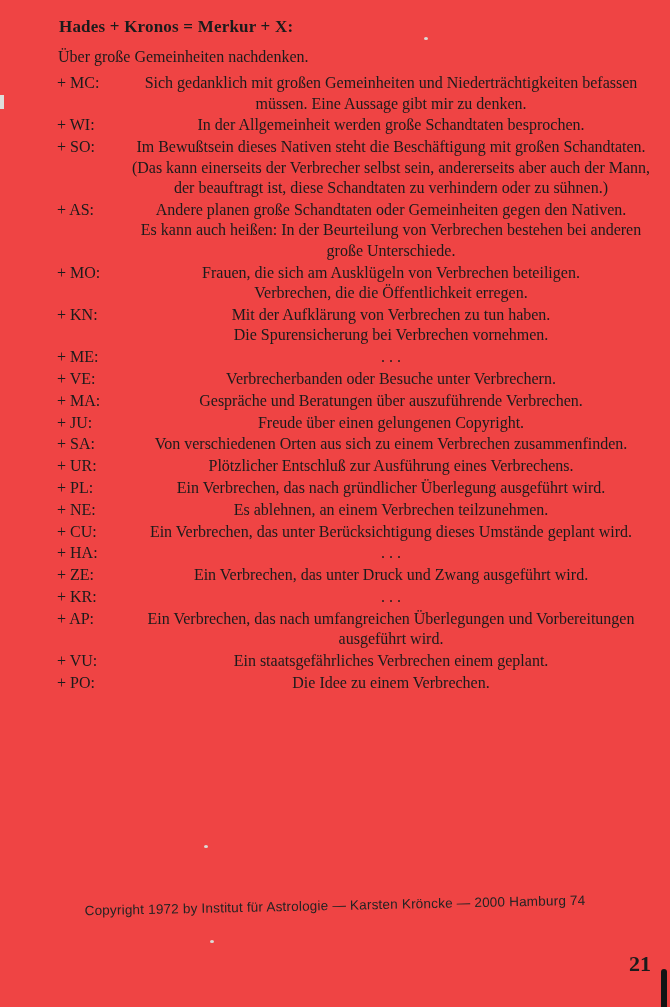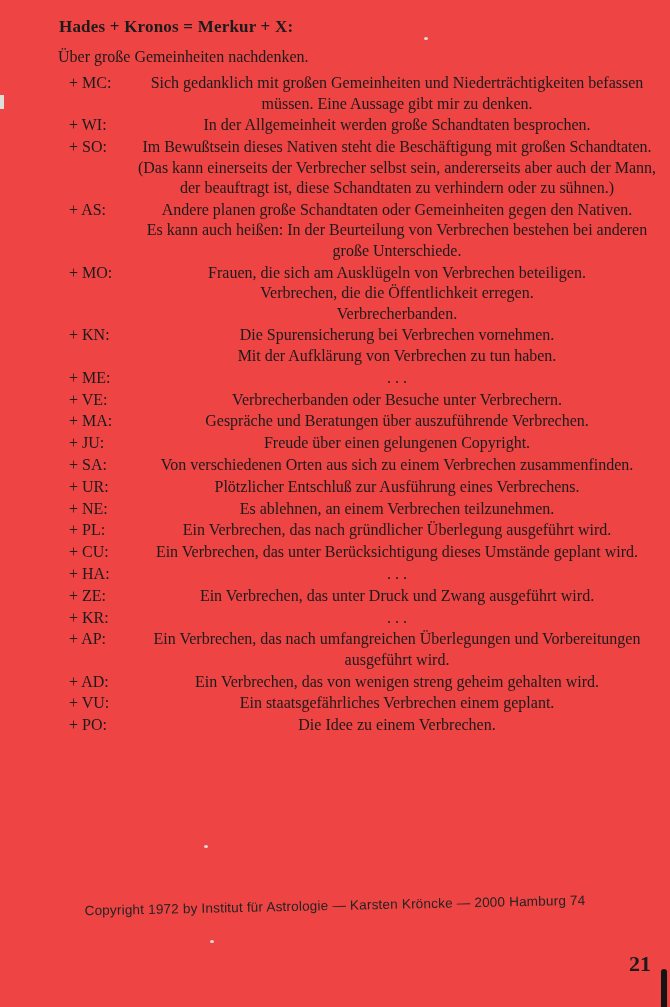--- a/index.html
+++ b/index.html
@@ -31,21 +31,20 @@
     font-size: 16px;
     line-height: 21px;
     margin: 0 0 6px 1px;
     white-space: nowrap;
   }
   .entry {
     display: flex;
     font-size: 16px;
     line-height: 20.5px;
     margin-bottom: 1.3px;
-    margin-left: 12px;
   }
   .entry .label {
     flex: 0 0 63px;
     white-space: nowrap;
   }
   .entry .lines { flex: 1; min-width: 0; text-align: center; }
   .entry .line { white-space: nowrap; }
   .copyright {
     position: absolute;
     left: 57px;
@@ -122,28 +121,27 @@
             <div class="line">Andere planen große Schandtaten oder Gemeinheiten gegen den Nativen.</div>
             <div class="line">Es kann auch heißen: In der Beurteilung von Verbrechen bestehen bei anderen</div>
             <div class="line">große Unterschiede.</div>
           </div>
         </div>
         <div class="entry">
           <div class="label">+ MO:</div>
           <div class="lines">
             <div class="line">Frauen, die sich am Ausklügeln von Verbrechen beteiligen.</div>
             <div class="line">Verbrechen, die die Öffentlichkeit erregen.</div>
-            <div class="line">Verbrecherbanden.</div>
           </div>
         </div>
         <div class="entry">
           <div class="label">+ KN:</div>
           <div class="lines">
+            <div class="line">Mit der Aufklärung von Verbrechen zu tun haben.</div>
             <div class="line">Die Spurensicherung bei Verbrechen vornehmen.</div>
-            <div class="line">Mit der Aufklärung von Verbrechen zu tun haben.</div>
           </div>
         </div>
         <div class="entry">
           <div class="label">+ ME:</div>
           <div class="lines">
             <div class="line">. . .</div>
           </div>
         </div>
         <div class="entry">
           <div class="label">+ VE:</div>
@@ -169,29 +167,29 @@
             <div class="line">Von verschiedenen Orten aus sich zu einem Verbrechen zusammenfinden.</div>
           </div>
         </div>
         <div class="entry">
           <div class="label">+ UR:</div>
           <div class="lines">
             <div class="line">Plötzlicher Entschluß zur Ausführung eines Verbrechens.</div>
           </div>
         </div>
         <div class="entry">
+          <div class="label">+ PL:</div>
+          <div class="lines">
+            <div class="line">Ein Verbrechen, das nach gründlicher Überlegung ausgeführt wird.</div>
+          </div>
+        </div>
+        <div class="entry">
           <div class="label">+ NE:</div>
           <div class="lines">
             <div class="line">Es ablehnen, an einem Verbrechen teilzunehmen.</div>
-          </div>
-        </div>
-        <div class="entry">
-          <div class="label">+ PL:</div>
-          <div class="lines">
-            <div class="line">Ein Verbrechen, das nach gründlicher Überlegung ausgeführt wird.</div>
           </div>
         </div>
         <div class="entry">
           <div class="label">+ CU:</div>
           <div class="lines">
             <div class="line">Ein Verbrechen, das unter Berücksichtigung dieses Umstände geplant wird.</div>
           </div>
         </div>
         <div class="entry">
           <div class="label">+ HA:</div>
@@ -209,26 +207,20 @@
           <div class="label">+ KR:</div>
           <div class="lines">
             <div class="line">. . .</div>
           </div>
         </div>
         <div class="entry">
           <div class="label">+ AP:</div>
           <div class="lines">
             <div class="line">Ein Verbrechen, das nach umfangreichen Überlegungen und Vorbereitungen</div>
             <div class="line">ausgeführt wird.</div>
-          </div>
-        </div>
-        <div class="entry">
-          <div class="label">+ AD:</div>
-          <div class="lines">
-            <div class="line">Ein Verbrechen, das von wenigen streng geheim gehalten wird.</div>
           </div>
         </div>
         <div class="entry">
           <div class="label">+ VU:</div>
           <div class="lines">
             <div class="line">Ein staatsgefährliches Verbrechen einem geplant.</div>
           </div>
         </div>
         <div class="entry">
           <div class="label">+ PO:</div>

